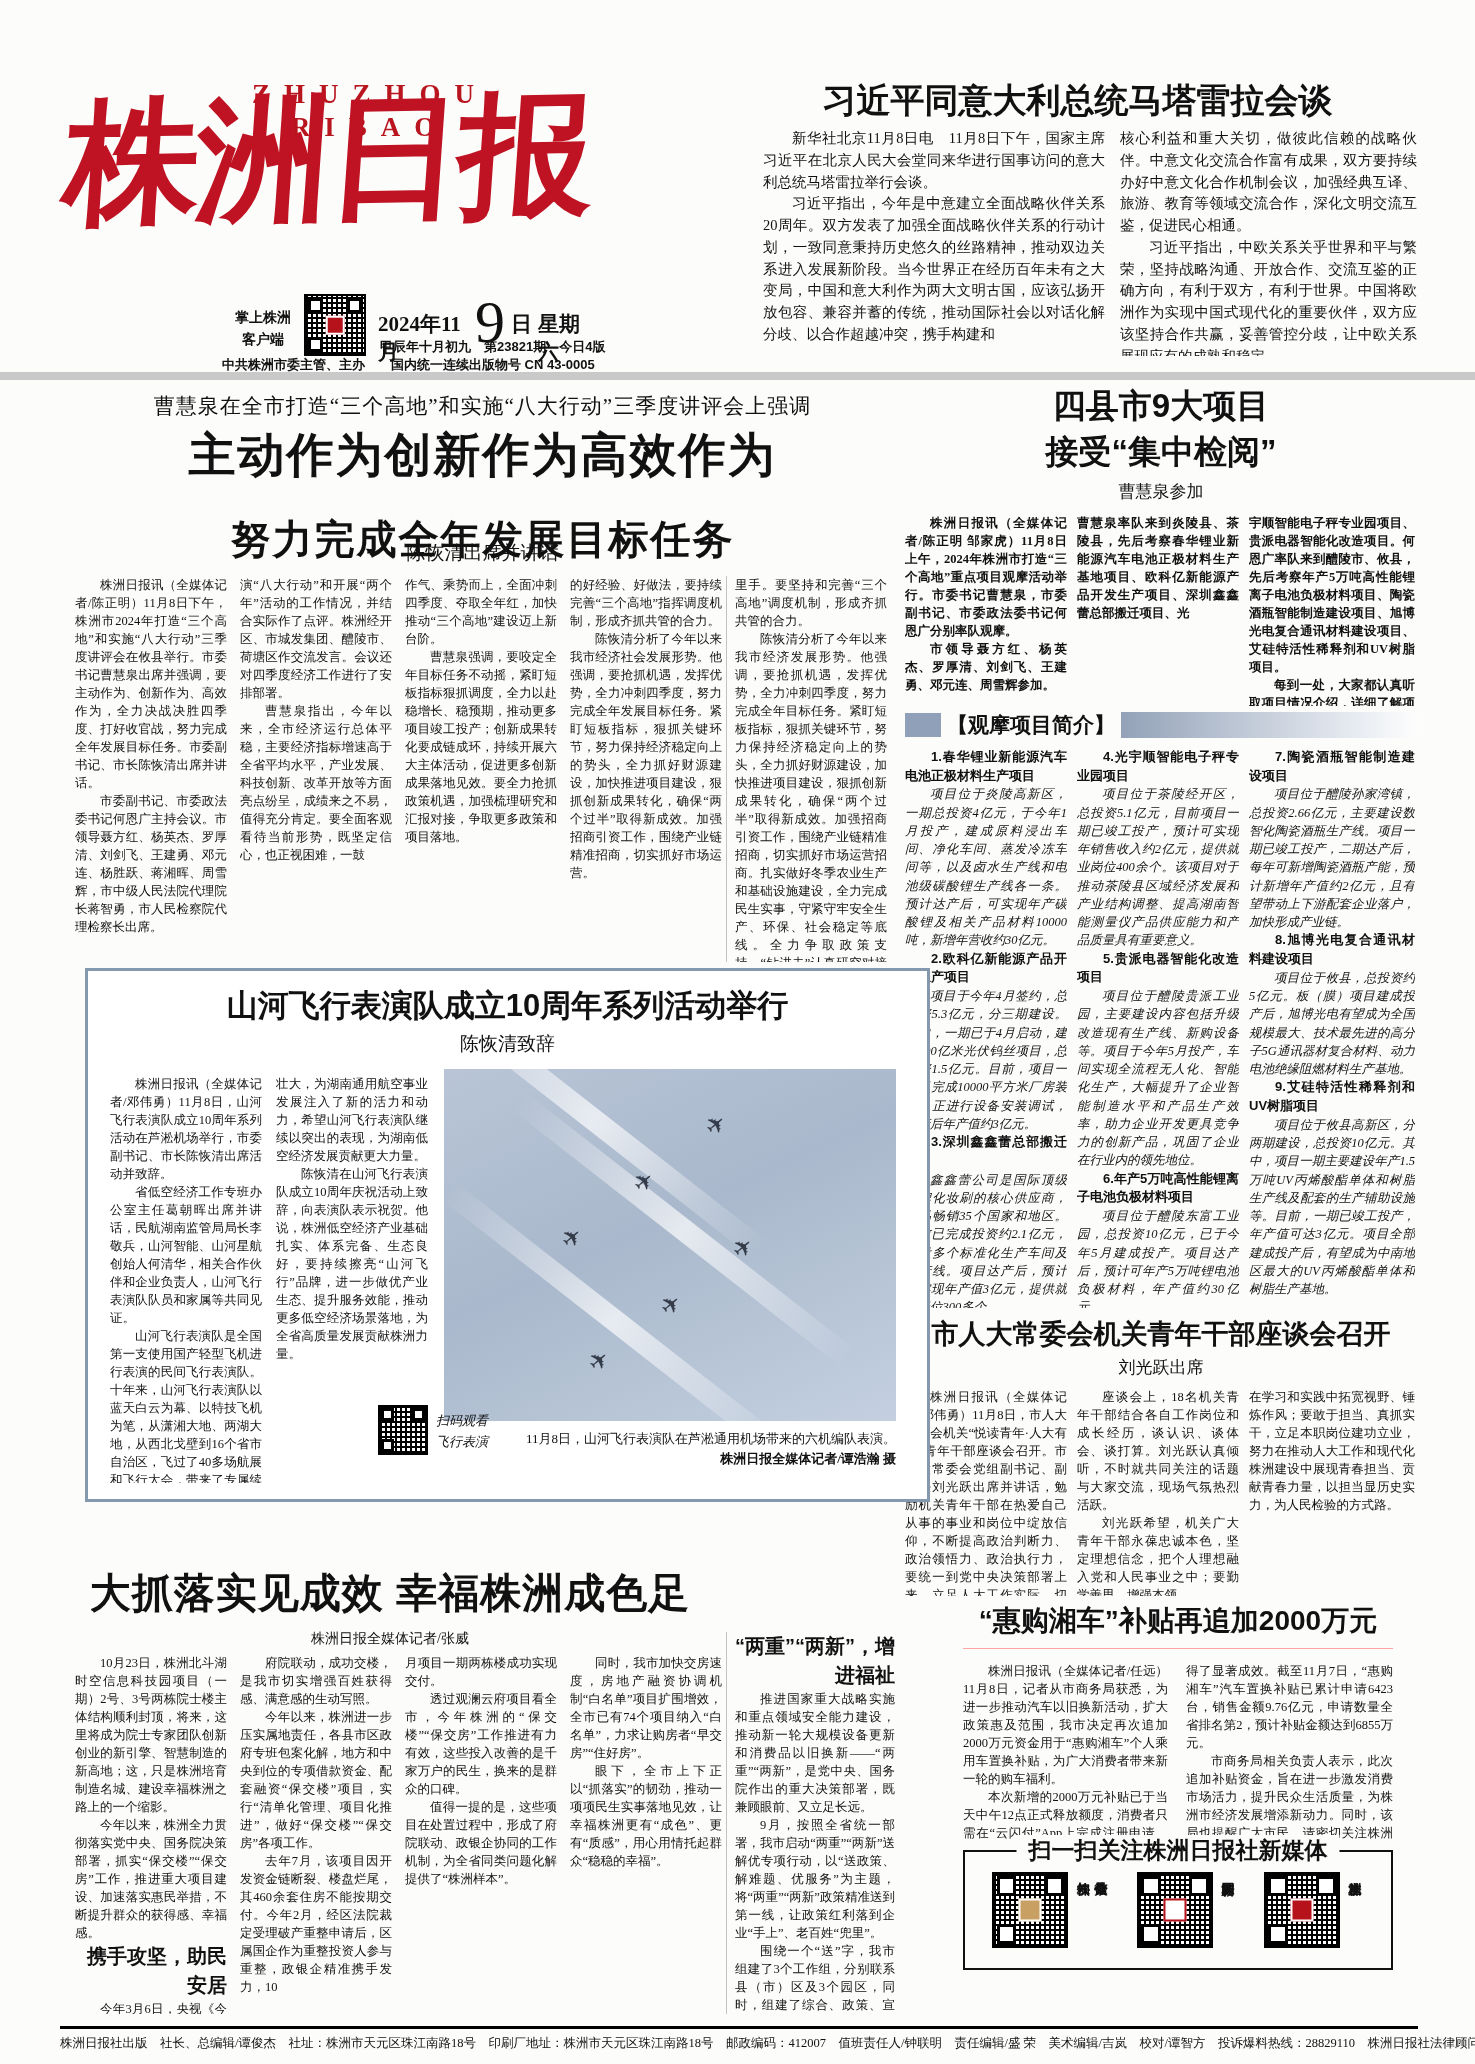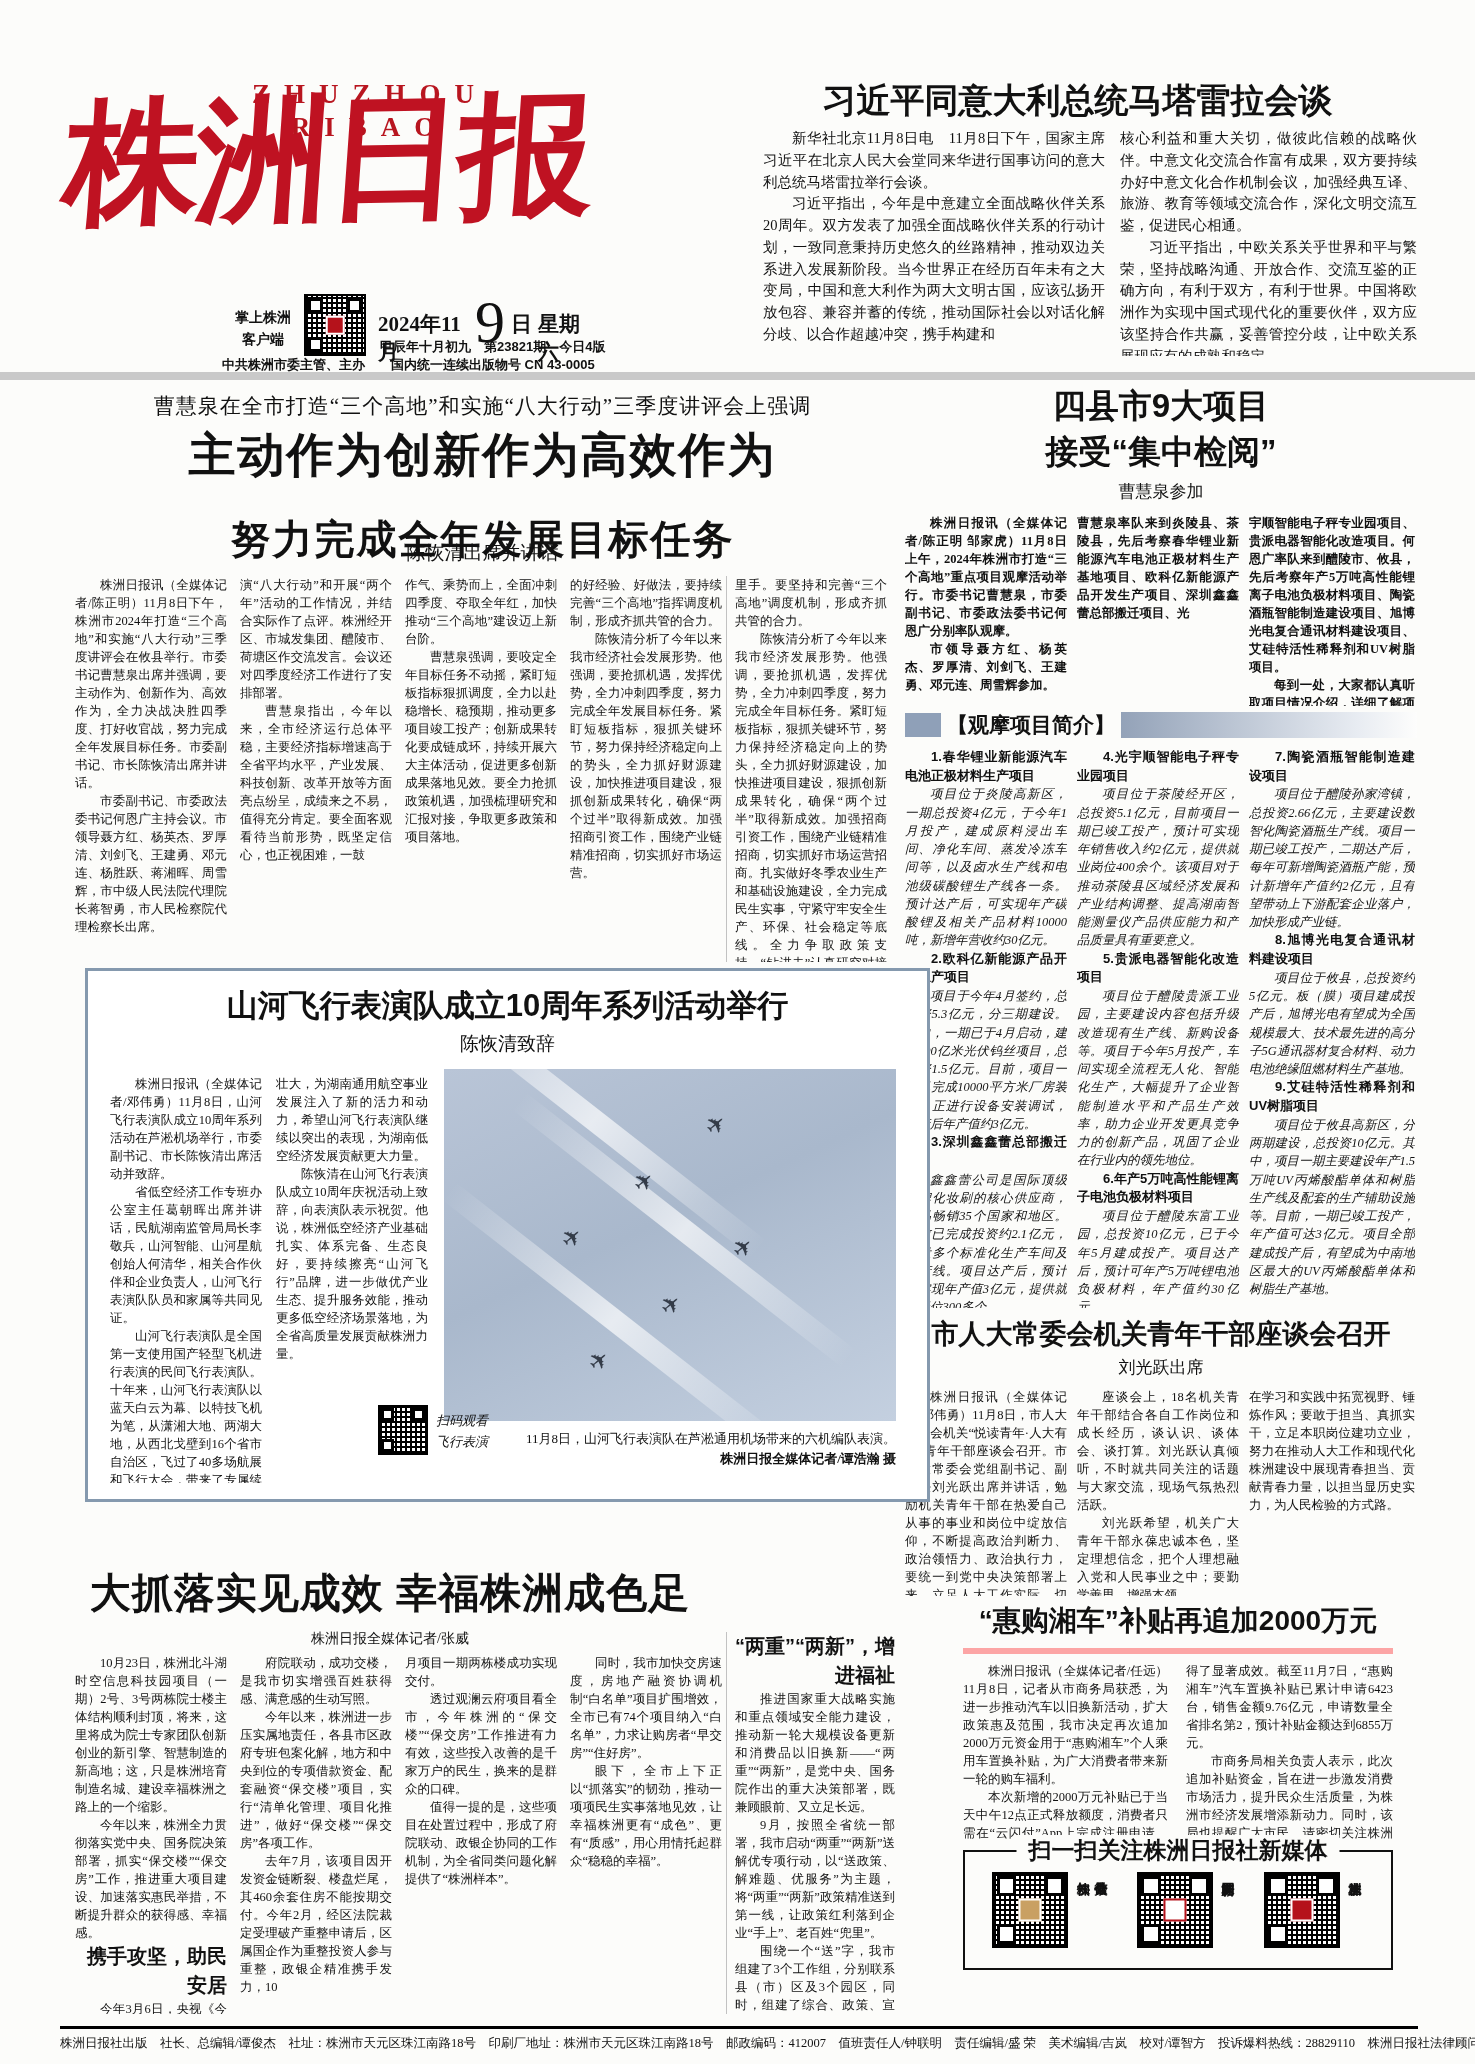--- a/index.html
+++ b/index.html
@@ -63,21 +63,21 @@
   .obs-c{top:748px;height:560px;width:162px;}
   .obs-t{font-family:"Liberation Sans","DejaVu Sans",sans-serif;font-weight:600;font-size:13px;
          margin:6px 0 2px;text-indent:2em;}
   .obs-d{font-style:italic;font-size:12.5px;line-height:1.46;text-indent:2em;margin:0;}
   
   .rd-h{left:905px;top:1316px;width:512px;text-align:center;font-weight:bold;font-size:27px;}
   .rd-sub{left:905px;top:1356px;width:512px;text-align:center;font-size:17px;}
   .rd-c{top:1388px;height:208px;width:162px;}
   
   .hg-h{left:963px;top:1602px;width:430px;text-align:center;font-weight:bold;font-size:28px;
-        padding-bottom:8px;border-bottom:6px solid #fca5a5;}
+        padding-bottom:8px;border-bottom:1px solid #fca5a5;}
   .hg-c{top:1662px;height:182px;}
   
   .mb{left:963px;top:1850px;width:430px;height:120px;border:2.5px solid #111;box-sizing:border-box;}
   .mb-title{position:absolute;top:-17px;left:50%;transform:translateX(-50%);background:#fcfcfa;
         padding:0 12px;font-weight:bold;font-size:23px;white-space:nowrap;
         font-family:"Liberation Sans","DejaVu Sans",sans-serif;}
   .mb-row{display:flex;justify-content:space-evenly;padding-top:20px;}
   .mb-g{display:flex;gap:6px;}
   .mb-qr{width:76px;height:76px;}
   .mb-label{writing-mode:vertical-lr;font-size:13px;font-weight:bold;line-height:1.35;

